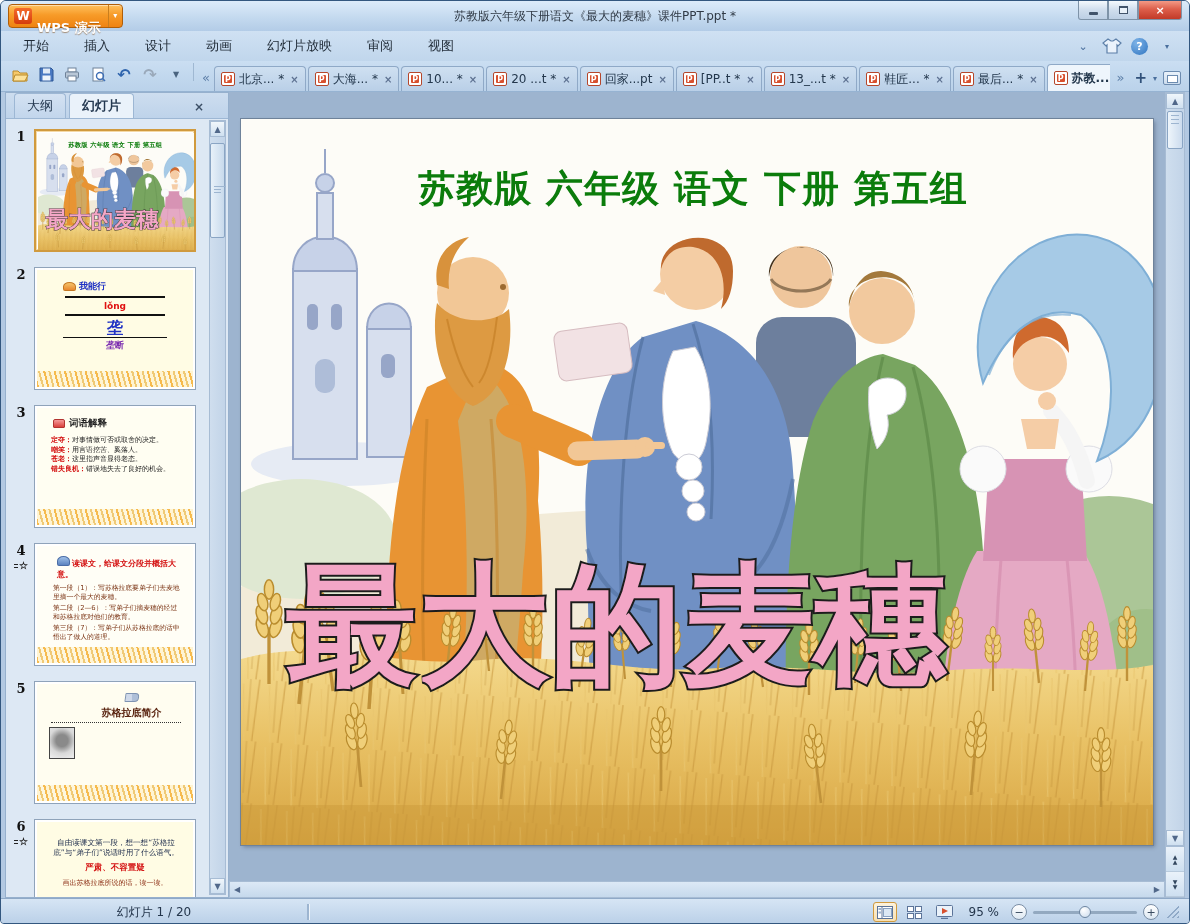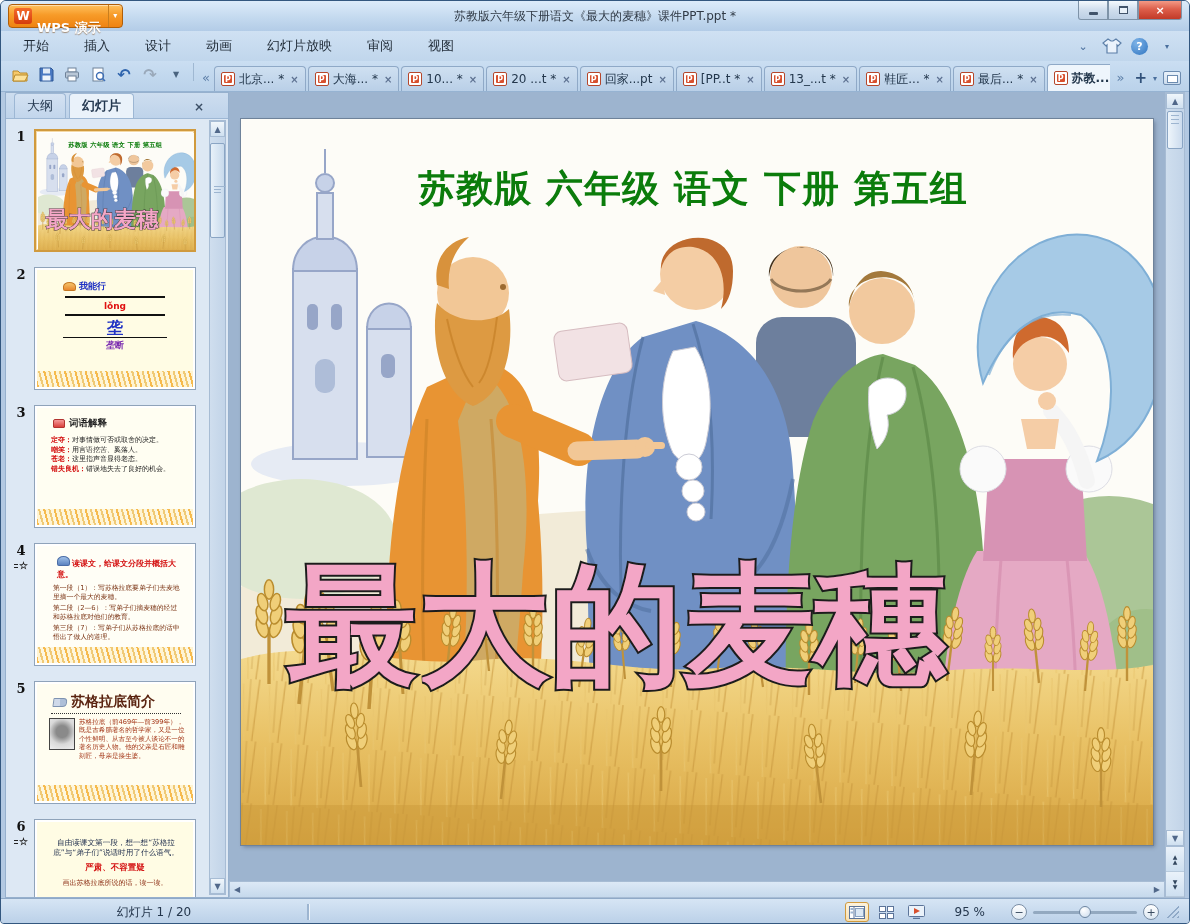--- a/index.html
+++ b/index.html
@@ -85,21 +85,21 @@
   .cake{width:12px;height:9px;border-radius:2px 2px 1px 1px;background:linear-gradient(#f59a9a,#d9413d);border:1px solid #b23330;}
   .t3head .t{font-size:9.5px;font-weight:bold;color:#222;}
   .t3line{font-size:7px;line-height:9.5px;margin:0 8px 0 14px;color:#222;}
   .t3line b{color:#d41111;}
   
   .t4title{font-size:8px;font-weight:bold;color:#d41111;margin:10px 8px 4px 20px;}
   .t4title:before{content:"";display:inline-block;width:11px;height:8px;margin-right:2px;border-radius:50% 50% 2px 2px;
                   background:linear-gradient(#9fc0e8,#5b83c0);border:1px solid #4a6da6;}
   .t4p{font-size:6.8px;line-height:8.5px;color:#7b3414;margin:0 10px 3px 16px;}
   
-  .t5head{display:flex;align-items:center;gap:4px;margin:9px 0 2px 16px;font-size:14px;font-weight:bold;color:#5a2410;}
+  .t5head{display:flex;align-items:center;gap:4px;margin:9px 0 2px 33px;font-size:10px;font-weight:bold;color:#5a2410;flex-direction:column;}
   .book{width:14px;height:9px;background:linear-gradient(90deg,#cfd9ea 49%,#aebfd8 51%);border:1px solid #7e93b2;border-radius:1px 4px 4px 1px;transform:skewX(-8deg);}
   .t5dots{border-bottom:1px dotted #333;margin:0 12px 4px 14px;}
   .t5body{display:flex;gap:4px;margin:0 8px 0 12px;}
   .t5img{width:26px;height:32px;flex:none;border:1px solid #444;background:radial-gradient(circle at 50% 42%,#8a8a8a 28%,#d8d8d8 60%,#efefef);}
   .t5txt{font-size:6.6px;line-height:8.4px;color:#a33516;}
   
   .t6a{font-size:7.6px;line-height:10px;color:#1b2a4a;margin:16px 10px 4px 12px;text-align:center;}
   .t6b{font-size:8.5px;font-weight:bold;color:#d41111;text-align:center;margin-bottom:4px;}
   .t6c{font-size:7px;color:#8a2a10;text-align:center;}
   
@@ -529,21 +529,20 @@
           <div class="gutter"><span>5</span></div>
           <div class="thumb">
             <div class="tslide" style="background:#fffdf0;">
               <div class="t5head">
                   <span class="book"></span>
                   <span>苏格拉底简介</span>
                 </div>
               <div class="t5dots"></div>
               <div class="t5body">
                 <div class="t5img"></div>
-                <div class="t5txt">苏格拉底（前469年—前399年），既是古希腊著名的哲学家，又是一位个性鲜明、从古至今被人谈论不一的著名历史人物。他的父亲是石匠和雕刻匠，母亲是接生婆。</div>
               </div>
               <div class="wheatband small"></div>
             </div>
           </div>
         </div>
 
         <div class="srow">
           <div class="gutter">
             <span>6</span>
             <span class="star">
@@ -778,21 +777,21 @@
             <rect x="8.5" y="7.5" width="6" height="5" fill="#fff" stroke="#5c7499"></rect>
           </svg>
       </span>
       <span class="vbtn">
         <svg class="icon-svg" width="17" height="14" viewBox="0 0 17 14">
             <rect x="0.5" y="0.5" width="16" height="11" rx="1" fill="#eaf2fa" stroke="#5c7499"></rect>
             <path d="M6,3 L12,6 L6,9 Z" fill="#d8502e"></path>
             <line x1="5" y1="13.5" x2="12" y2="13.5" stroke="#5c7499" stroke-width="1.5"></line>
           </svg>
       </span>
-      <span style="margin:0 20px;">95 %</span>
+      <span style="margin:0 6px;">95 %</span>
       <span class="zoombtn">−</span>
       <span class="ztrack">
           <span class="zhandle"></span>
         </span>
       <span class="zoombtn">+</span>
       <span class="grip"></span>
     </div>
   </div>
 
 </div>

